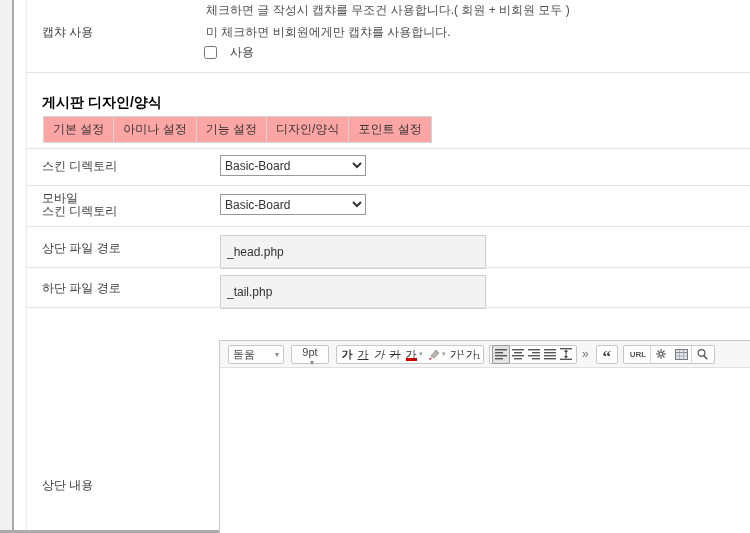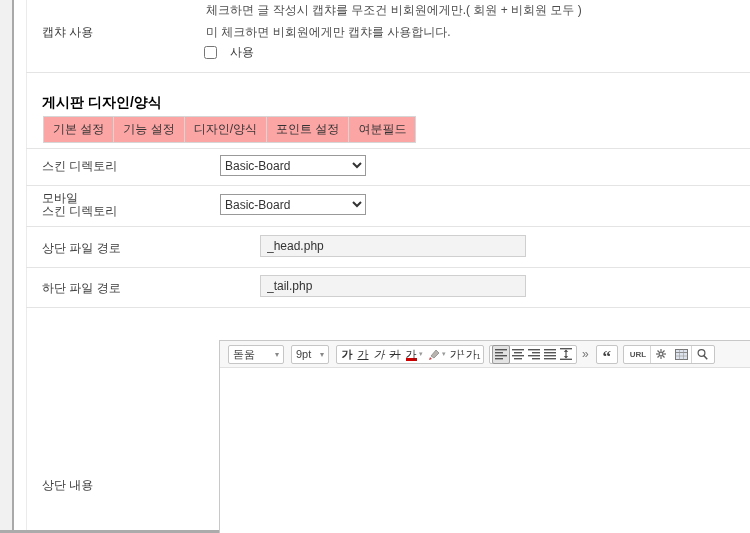--- a/index.html
+++ b/index.html
@@ -26,35 +26,35 @@
 
   .tabs{position:absolute;left:43px;top:116px;display:flex;}
   .tab{border:1px solid #d6d6d6;margin-left:-1px;background:#fca5a5;
     padding:4px 9px;font-size:12px;color:#333;white-space:nowrap;cursor:pointer;}
   .tab:first-child{margin-left:0;}
 
   .skin-select{position:absolute;left:220px;width:146px;height:21px;font-size:12px;
     color:#333;border:1px solid #999;background:#fff;}
   .sel-1{top:155px}.sel-2{top:194px}
 
-  .path-input{position:absolute;left:220px;width:266px;height:22px;box-sizing:border-box;
+  .path-input{position:absolute;left:220px;width:266px;height:34px;box-sizing:border-box;
     background:#f3f3f3;border:1px solid #cfcfcf;font-size:12px;color:#333;padding:0 6px;
-    font-family:"Liberation Sans","DejaVu Sans",sans-serif;margin-left:40px;}
+    font-family:"Liberation Sans","DejaVu Sans",sans-serif;}
   .inp-1{top:235px}.inp-2{top:275px}
 
   .editor{position:absolute;left:219px;top:340px;width:531px;height:193px;
     border-left:1px solid #c8c8c8;border-top:1px solid #c8c8c8;background:#fff;}
   .toolbar{height:26px;background:#f7f7f7;border-bottom:1px solid #e0e0e0;
     display:flex;align-items:center;padding-left:8px;}
   .tb-box{height:19px;border:1px solid #c6c6c6;background:#fff;display:flex;
     align-items:center;box-sizing:border-box;border-radius:2px;}
   .tb-select{justify-content:space-between;padding:0 4px;font-size:11px;color:#444;cursor:pointer;}
   .tb-select .arrow{font-size:8px;color:#888;margin-left:4px;}
   .w-font{width:56px;margin-right:7px;}
-  .w-size{width:38px;margin-right:7px;}
+  .w-size{width:38px;margin-right:7px;flex-direction:column;}
   .grp{padding:0 2px;margin-right:5px;}
   .tb-btn{width:16px;height:17px;display:flex;align-items:center;justify-content:center;
     font-size:11px;color:#333;cursor:pointer;position:relative;}
   .b-bold{font-weight:bold;}
   .b-under{text-decoration:underline;}
   .b-italic{font-style:italic;}
   .b-strike{text-decoration:line-through;}
   .b-color{border-bottom:3px solid #cc0000;height:14px;box-sizing:border-box;}
   .mini-arrow{font-size:7px;color:#999;width:7px;cursor:pointer;}
   .b-pressed{border:1px solid #9a9a9a;background:#e3e3e3;border-radius:2px;}
@@ -67,35 +67,35 @@
   .editor-body{height:166px;background:#fff;cursor:text;}
 </style>
 </head>
 <body>
 
 <div class="left-strip"></div>
 <div class="table-left-border"></div>
 <div class="bottom-band"></div>
 
 <div class="row-label" style="top:24px">캡챠 사용</div>
-<div class="desc" style="top:2px">체크하면 글 작성시 캡챠를 무조건 비회원에게만.( 회원 + 비회원 모두 )</div>
+<div class="desc" style="top:2px">체크하면 글 작성시 캡챠를 무조건 사용합니다.( 회원 + 비회원 모두 )</div>
 <div class="desc" style="top:24px">미 체크하면 비회원에게만 캡챠를 사용합니다.</div>
 <div class="checkbox-line">
   <input type="checkbox" style="">
   <span>사용</span>
 </div>
 <div class="sep sep-1"></div>
 
 <div class="section-title">게시판 디자인/양식</div>
 <div class="tabs">
   <div class="tab">기본 설정</div>
+  <div class="tab">아미나 설정</div>
   <div class="tab">기능 설정</div>
   <div class="tab">디자인/양식</div>
   <div class="tab">포인트 설정</div>
-  <div class="tab">여분필드</div>
 </div>
 <div class="sep sep-2"></div>
 
 <div class="row-label" style="top:158px">스킨 디렉토리</div>
 <select class="skin-select sel-1">
   <option>Basic-Board</option>
 </select>
 <div class="sep sep-3"></div>
 
 <div class="row-label" style="top:190px">모바일</div>

